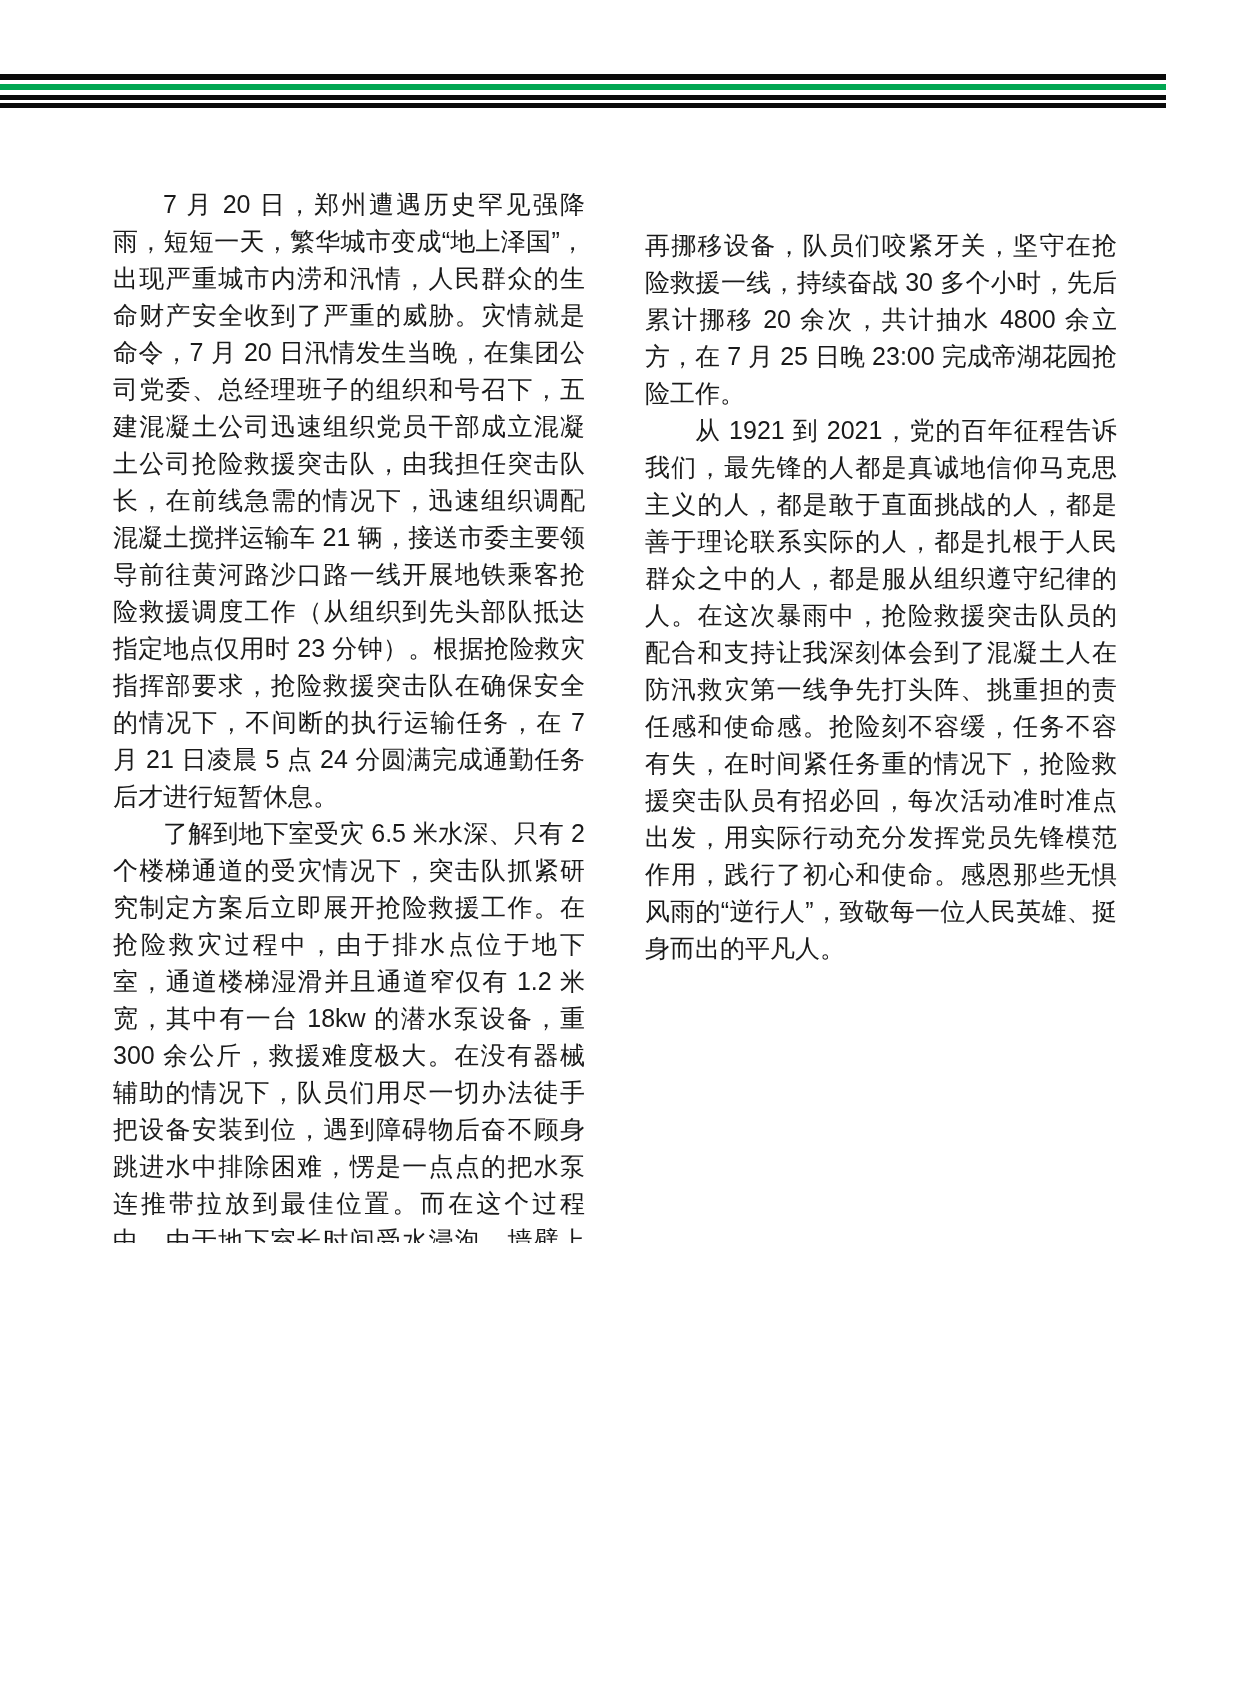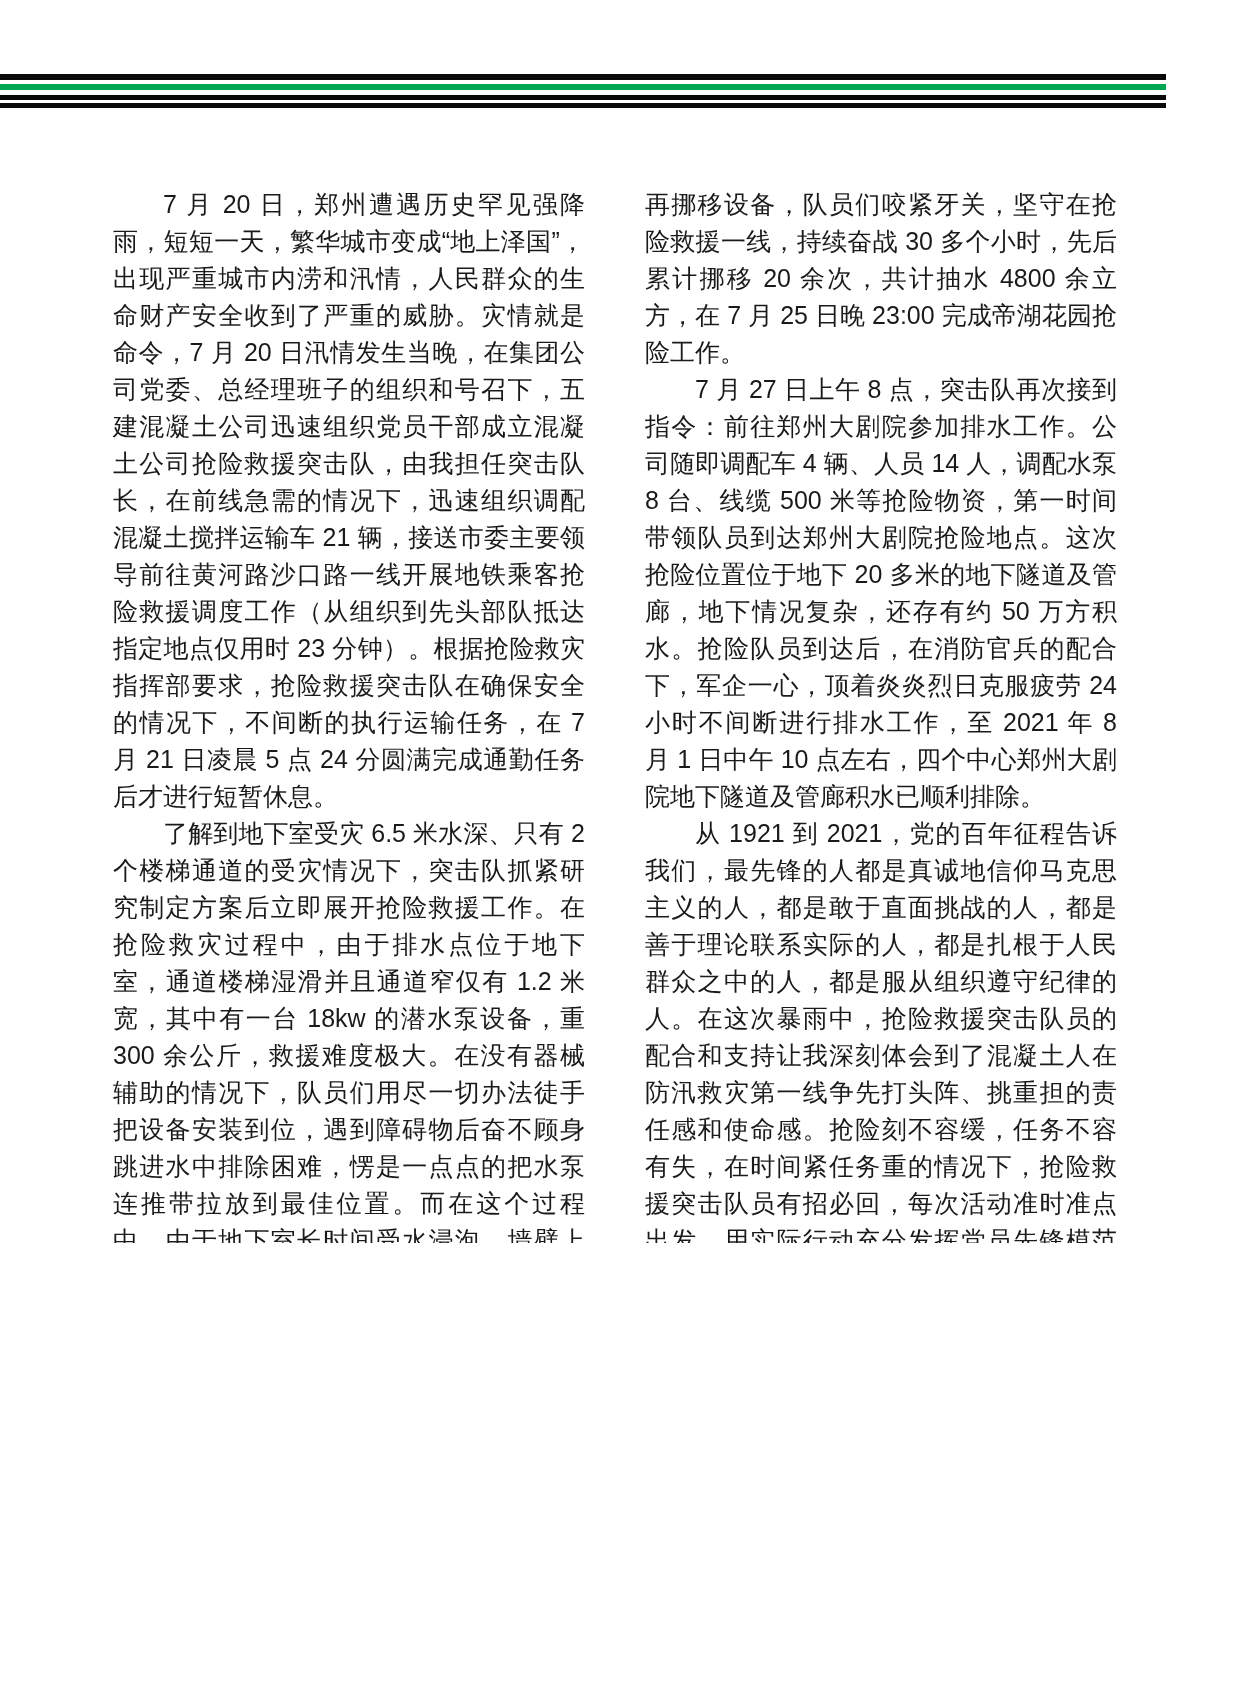--- a/index.html
+++ b/index.html
@@ -15,21 +15,21 @@
   .stripe.s3 { top:21px; height:5px; }
   .stripe.s4 { top:29px; height:5px; }
 
   
   .content { position:absolute; left:113px; top:186px; width:1004px; display:flex; gap:60px; }
   .column {
     width:472px; font-size:25px; line-height:37px; color:#1a1a1a;
     text-align:justify; word-break:normal; overflow-wrap:break-word;
   }
   .column p { margin:0; text-indent:2em; }
-  .column p.no-indent { text-indent:0; }
+  .column p.no-indent { text-indent:0;margin-top:41px; }
 
   
   .mascot { position:absolute; left:842px; top:1292px; width:246px; height:218px; }
   .mascot svg { display:block; width:100%; height:100%; }
 
   
   .logo {
     position:absolute; left:1047px; top:1580px;
     font-size:10.5px; font-weight:bold; letter-spacing:0.3px;
     line-height:9.3px; color:#1d1d1b; white-space:nowrap;
@@ -53,21 +53,20 @@
     <div class="stripe s4"></div>
   </div>
 
   <div class="content">
     <div class="column">
       <p>7 月 20 日，郑州遭遇历史罕见强降雨，短短一天，繁华城市变成“地上泽国”，出现严重城市内涝和汛情，人民群众的生命财产安全收到了严重的威胁。灾情就是命令，7 月 20 日汛情发生当晚，在集团公司党委、总经理班子的组织和号召下，五建混凝土公司迅速组织党员干部成立混凝土公司抢险救援突击队，由我担任突击队长，在前线急需的情况下，迅速组织调配混凝土搅拌运输车 21 辆，接送市委主要领导前往黄河路沙口路一线开展地铁乘客抢险救援调度工作（从组织到先头部队抵达指定地点仅用时 23 分钟）。根据抢险救灾指挥部要求，抢险救援突击队在确保安全的情况下，不间断的执行运输任务，在 7 月 21 日凌晨 5 点 24 分圆满完成通勤任务后才进行短暂休息。</p>
       <p>了解到地下室受灾 6.5 米水深、只有 2 个楼梯通道的受灾情况下，突击队抓紧研究制定方案后立即展开抢险救援工作。在抢险救灾过程中，由于排水点位于地下室，通道楼梯湿滑并且通道窄仅有 1.2 米宽，其中有一台 18kw 的潜水泵设备，重 300 余公斤，救援难度极大。在没有器械辅助的情况下，队员们用尽一切办法徒手把设备安装到位，遇到障碍物后奋不顾身跳进水中排除困难，愣是一点点的把水泵连推带拉放到最佳位置。而在这个过程中，由于地下室长时间受水浸泡，墙壁上的白灰脱落，积水有一定的腐蚀性，部分队员身体接触部分严重蜕皮。在排水过程中，积水深达 6.5 米，水泵无法一次放到位，只能排出部分后</p>
     </div>
     <div class="column">
       <p class="no-indent">再挪移设备，队员们咬紧牙关，坚守在抢险救援一线，持续奋战 30 多个小时，先后累计挪移 20 余次，共计抽水 4800 余立方，在 7 月 25 日晚 23:00 完成帝湖花园抢险工作。</p>
-      <p>7 月 27 日上午 8 点，突击队再次接到指令：前往郑州大剧院参加排水工作。公司随即调配车 4 辆、人员 14 人，调配水泵 8 台、线缆 500 米等抢险物资，第一时间带领队员到达郑州大剧院抢险地点。这次抢险位置位于地下 20 多米的地下隧道及管廊，地下情况复杂，还存有约 50 万方积水。抢险队员到达后，在消防官兵的配合下，军企一心，顶着炎炎烈日克服疲劳 24 小时不间断进行排水工作，至 2021 年 8 月 1 日中午 10 点左右，四个中心郑州大剧院地下隧道及管廊积水已顺利排除。</p>
       <p>从 1921 到 2021，党的百年征程告诉我们，最先锋的人都是真诚地信仰马克思主义的人，都是敢于直面挑战的人，都是善于理论联系实际的人，都是扎根于人民群众之中的人，都是服从组织遵守纪律的人。在这次暴雨中，抢险救援突击队员的配合和支持让我深刻体会到了混凝土人在防汛救灾第一线争先打头阵、挑重担的责任感和使命感。抢险刻不容缓，任务不容有失，在时间紧任务重的情况下，抢险救援突击队员有招必回，每次活动准时准点出发，用实际行动充分发挥党员先锋模范作用，践行了初心和使命。感恩那些无惧风雨的“逆行人”，致敬每一位人民英雄、挺身而出的平凡人。</p>
     </div>
   </div>
 
   <div class="mascot">
     <svg viewBox="0 0 246 218" xmlns="http://www.w3.org/2000/svg">
       <defs>
         <clipPath id="fistL">
             <circle cx="58" cy="160" r="45"></circle>
           </clipPath>

